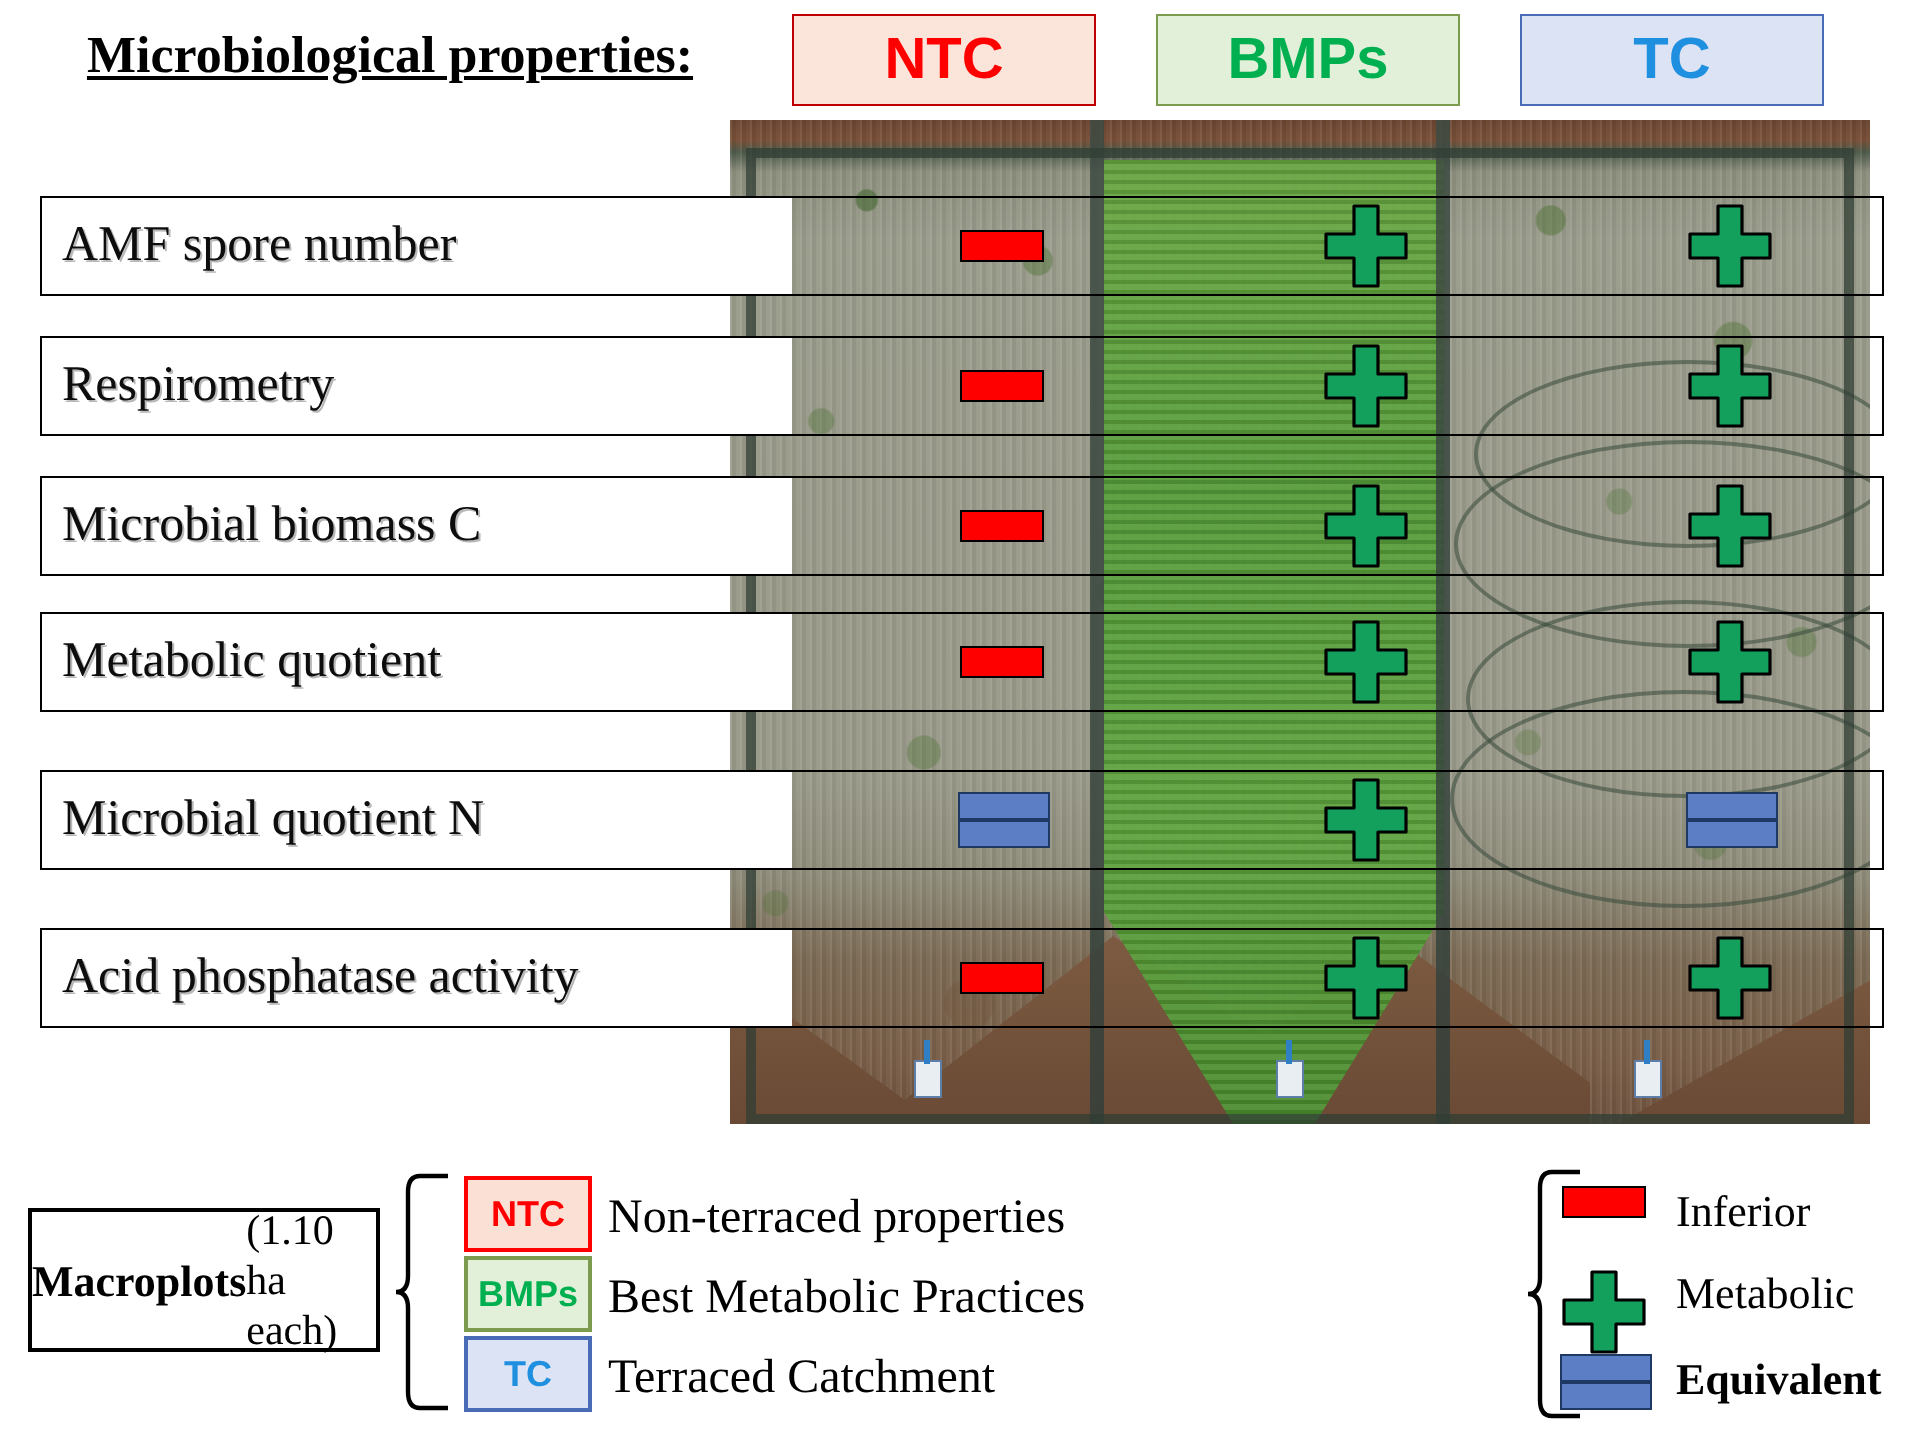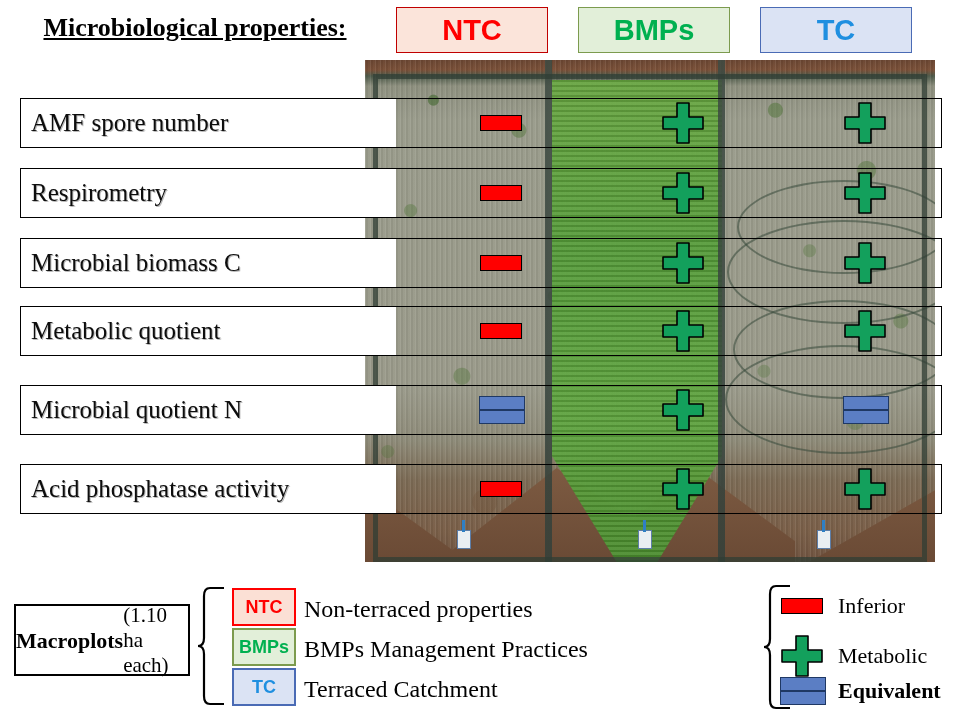--- a/index.html
+++ b/index.html
@@ -177,21 +177,21 @@
   #key-txt-1{top:596px;}
   #key-txt-2{top:636px;}
   #key-txt-3{top:676px;}
 
   #results-box{
     position:absolute;left:648px;top:632px;width:110px;height:40px;
     border:2px solid #000;box-sizing:border-box;
     display:flex;align-items:center;justify-content:center;
     font-family:"Liberation Serif", serif;font-weight:bold;font-size:23px;color:#000;
   }
-  .res-row{position:absolute;left:776px;display:flex;align-items:center;}
+  .res-row{position:absolute;left:776px;display:flex;align-items:flex-start;}
   #res-1{top:593px;}
   #res-2{top:634px;}
   #res-3{top:677px;font-weight:bold;}
   .res-mark{width:52px;display:flex;align-items:center;justify-content:center;}
   .res-txt{margin-left:10px;font-family:"Liberation Serif", serif;font-size:22px;color:#000;white-space:nowrap;}
 </style>
 </head>
 <body>
 
 <div class="stage">
@@ -363,21 +363,21 @@
   <div class="brace" style="left:196px;top:586px;">
     <svg width="30" height="120" viewBox="0 0 30 120">
       <path d="M28 2 H14 Q8 2 8 10 V52 Q8 60 2 60 Q8 60 8 68 V110 Q8 118 14 118 H28" fill="none" stroke="#000" stroke-width="2.2"></path>
     </svg>
   </div>
 
   <div class="key-sw" id="key-ntc">NTC</div>
   <div class="key-sw" id="key-bmps">BMPs</div>
   <div class="key-sw" id="key-tc">TC</div>
   <div class="key-txt" id="key-txt-1">Non-terraced properties</div>
-  <div class="key-txt" id="key-txt-2">BMPs Management Practices</div>
+  <div class="key-txt" id="key-txt-2">Best Metabolic Practices</div>
   <div class="key-txt" id="key-txt-3">Terraced Catchment</div>
 
 
   <div class="brace" style="left:762px;top:584px;">
     <svg width="30" height="126" viewBox="0 0 30 126">
       <path d="M28 2 H14 Q8 2 8 10 V55 Q8 63 2 63 Q8 63 8 71 V116 Q8 124 14 124 H28" fill="none" stroke="#000" stroke-width="2.2"></path>
     </svg>
   </div>
 
   <div class="res-row" id="res-1">

